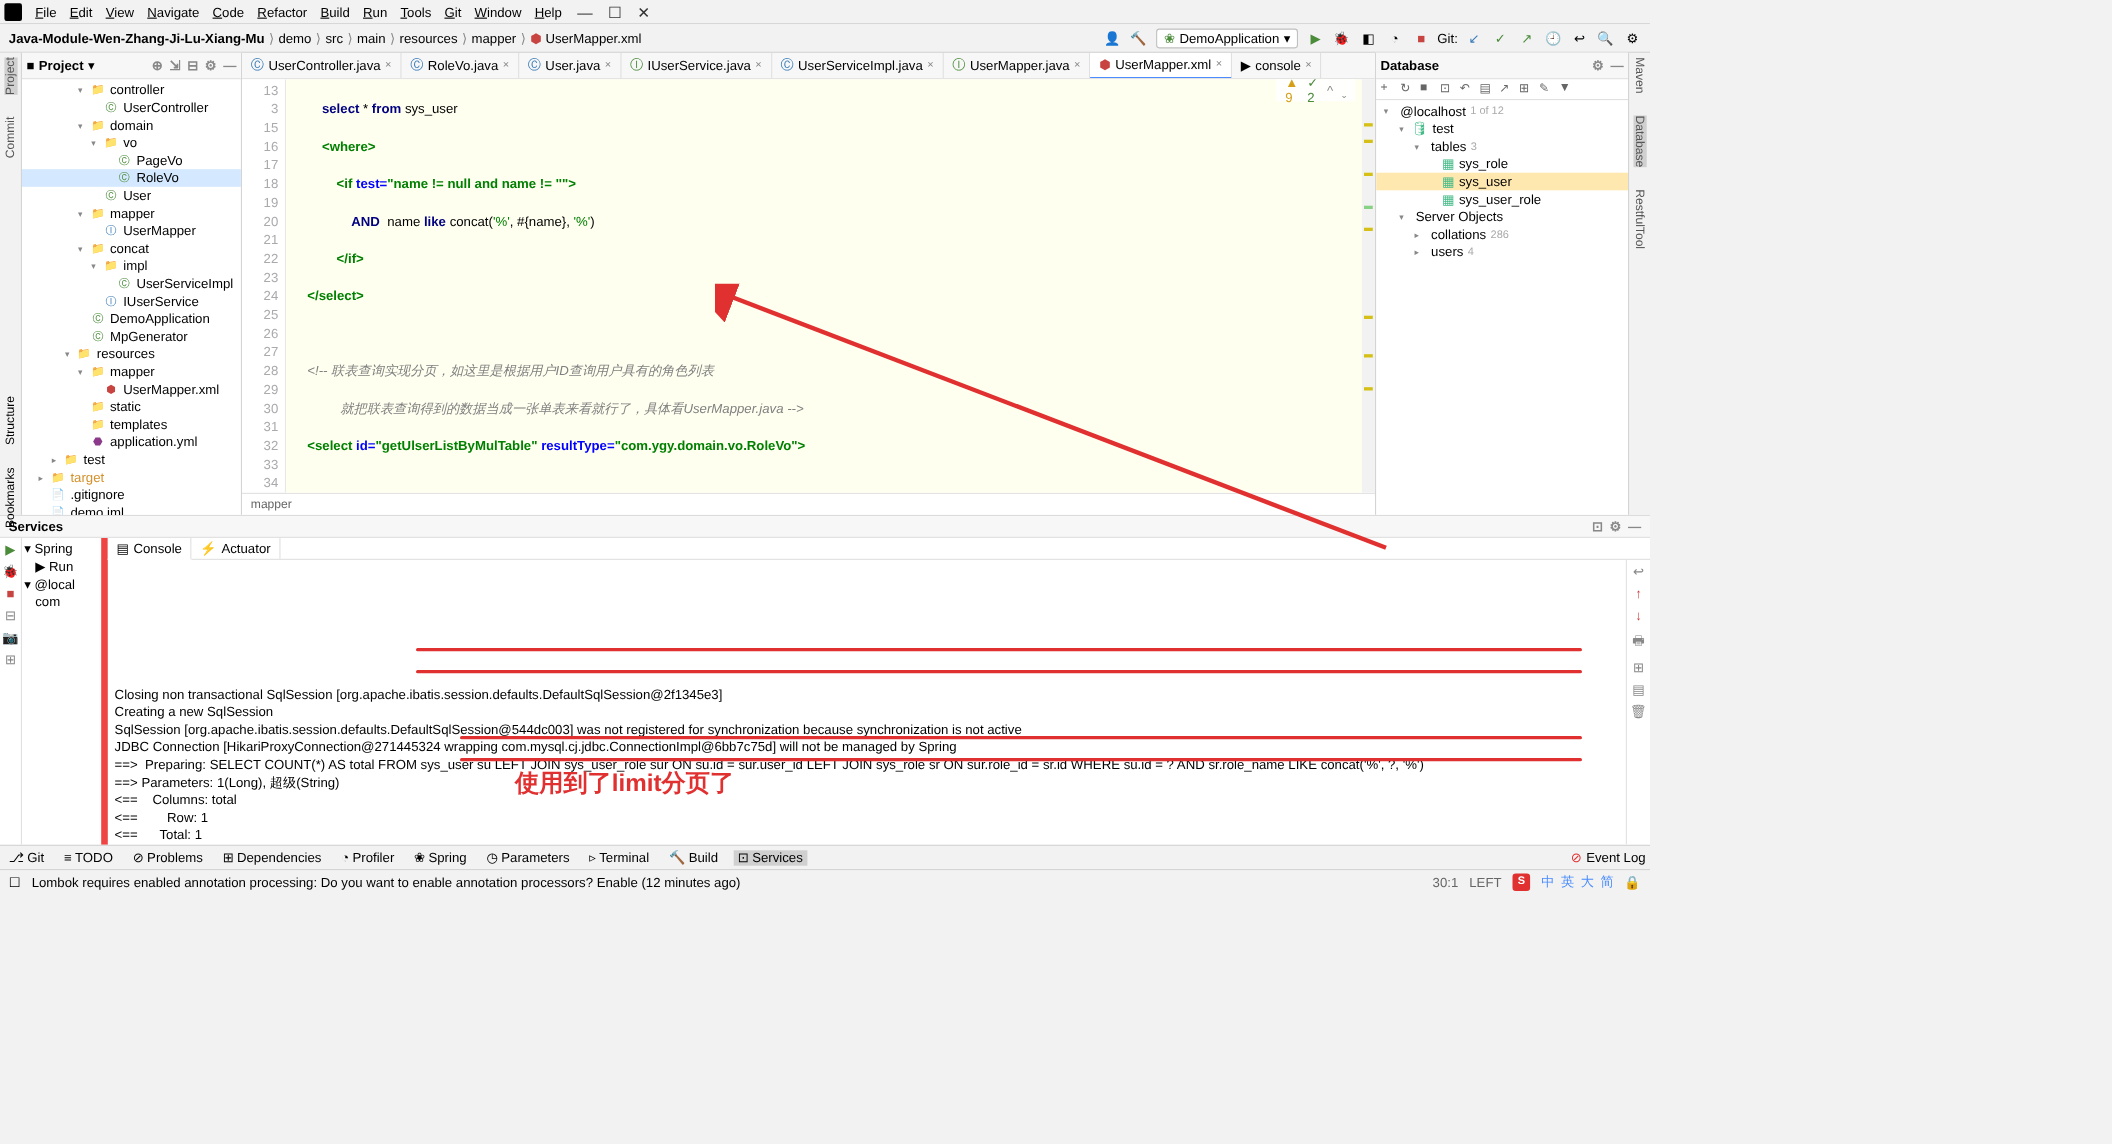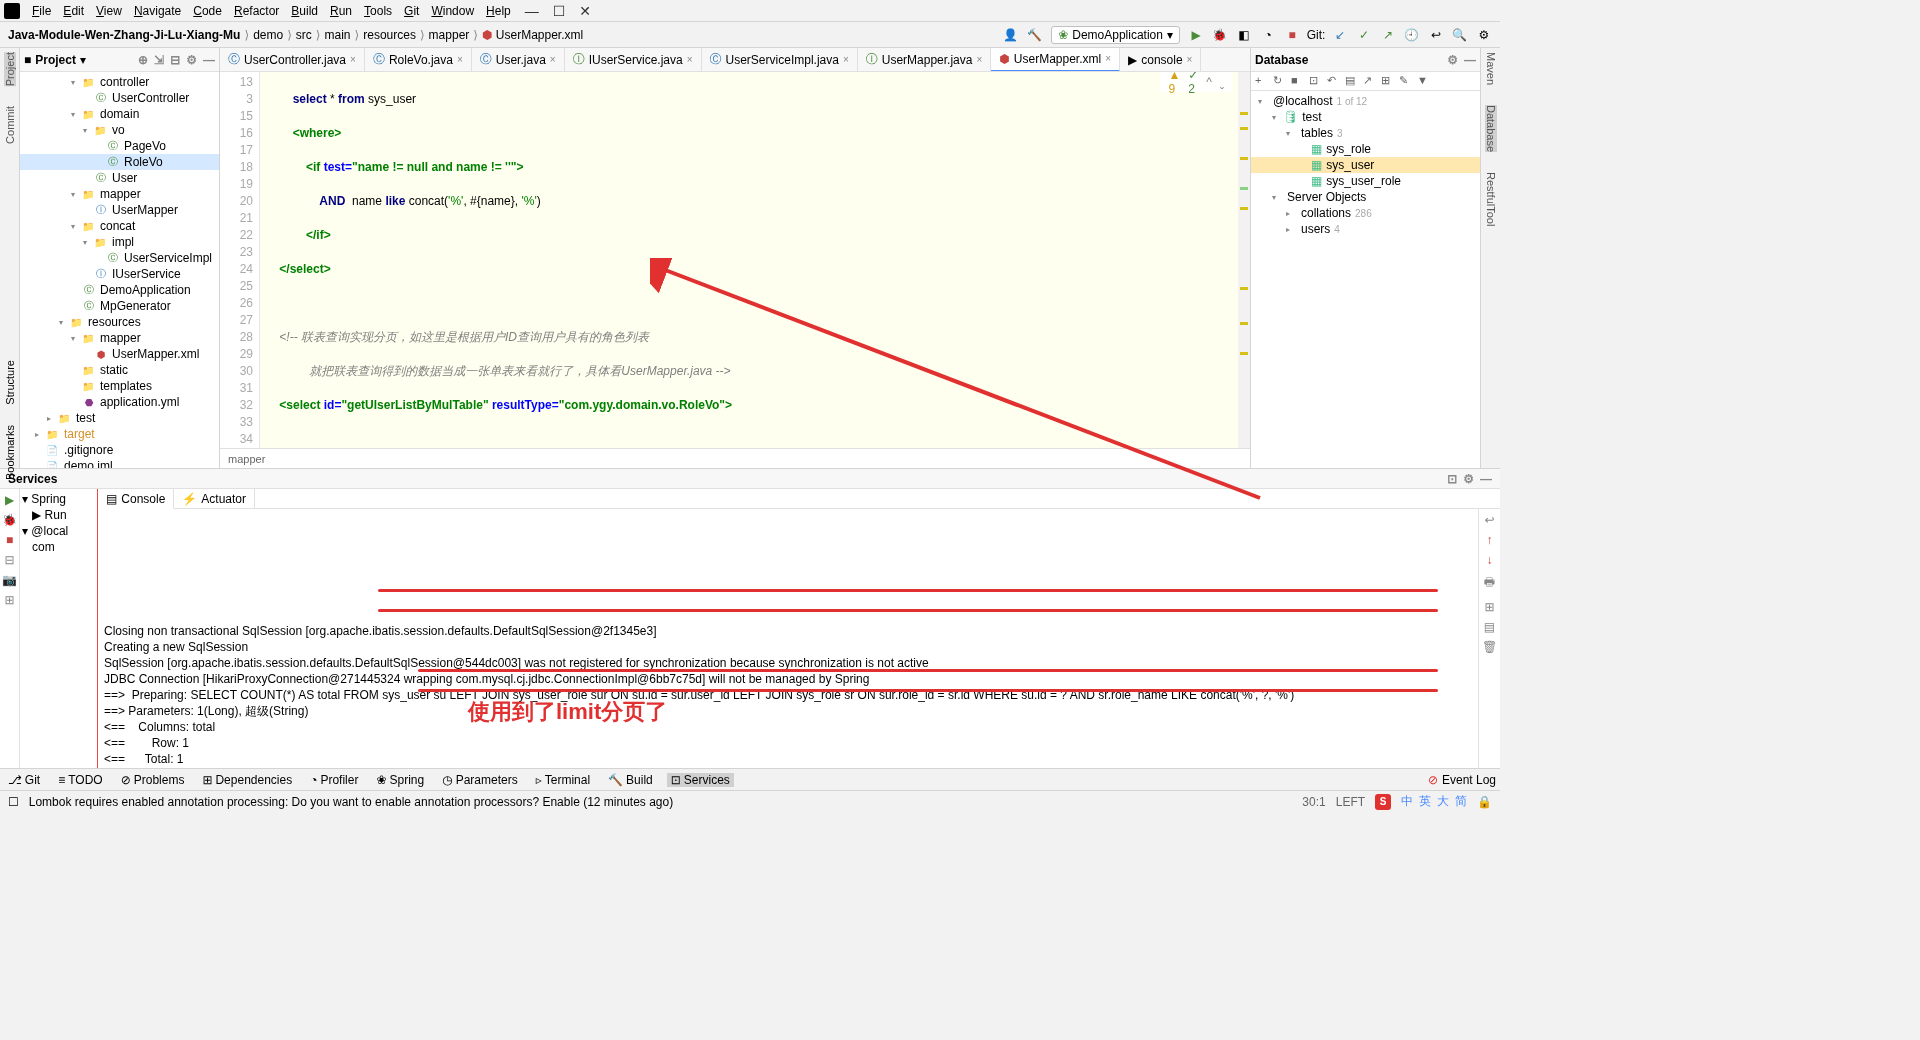--- a/index.html
+++ b/index.html
@@ -75,21 +75,21 @@
 .db-toolbar span { width: 14px; height: 14px; font-size: 11px; color: #666; cursor: pointer; }
 .db-tree .node.hl { background: #ffe8b0; }
 .db-tree .count { color: #aaa; font-size: 10px; }
 
 .services-panel { border-top: 1px solid #d4d4d4; background: #fff; height: 300px; display: flex; flex-direction: column; }
 .services-header { height: 20px; display: flex; align-items: center; padding: 0 8px; font-weight: bold; background: #f7f7f7; border-bottom: 1px solid #e0e0e0; }
 .services-header .tools { margin-left: auto; display: flex; gap: 6px; color: #888; }
 .services-body { flex: 1; display: flex; overflow: hidden; }
 .services-left-tools { width: 20px; border-right: 1px solid #e0e0e0; display: flex; flex-direction: column; align-items: center; padding-top: 4px; gap: 6px; color: #888; }
 .services-left-tools span { cursor: pointer; font-size: 12px; }
-.services-tree { width: 78px; border-right: 1px solid #ef4444; padding: 2px; font-size: 11px; overflow: hidden; }
+.services-tree { width: 78px; border-right: 6px solid #ef4444; padding: 2px; font-size: 11px; overflow: hidden; }
 .services-tree .node { padding: 1px 0; white-space: nowrap; cursor: pointer; }
 .services-tabs { height: 20px; display: flex; border-bottom: 1px solid #e0e0e0; }
 .services-tabs .stab { padding: 0 8px; display: flex; align-items: center; gap: 4px; font-size: 11px; border-right: 1px solid #e0e0e0; cursor: pointer; }
 .services-tabs .stab.active { background: #fff; border-bottom: 1px solid #fff; margin-bottom: -1px; }
 .console-area { flex: 1; display: flex; flex-direction: column; }
 .console { flex: 1; font-family: "JetBrains Mono", Consolas, monospace; font-size: 12px; line-height: 16px; padding: 2px 6px; overflow: auto; white-space: pre; position: relative; }
 .console .annotation { position: absolute; color: #e03030; font-size: 22px; font-weight: bold; }
 .console .underline-red { position: absolute; height: 3px; background: #e03030; border-radius: 2px; }
 .console-right-tools { width: 22px; border-left: 1px solid #e0e0e0; display: flex; flex-direction: column; align-items: center; gap: 6px; padding-top: 4px; color: #888; }
 .console-right-tools span { cursor: pointer; font-size: 12px; }

